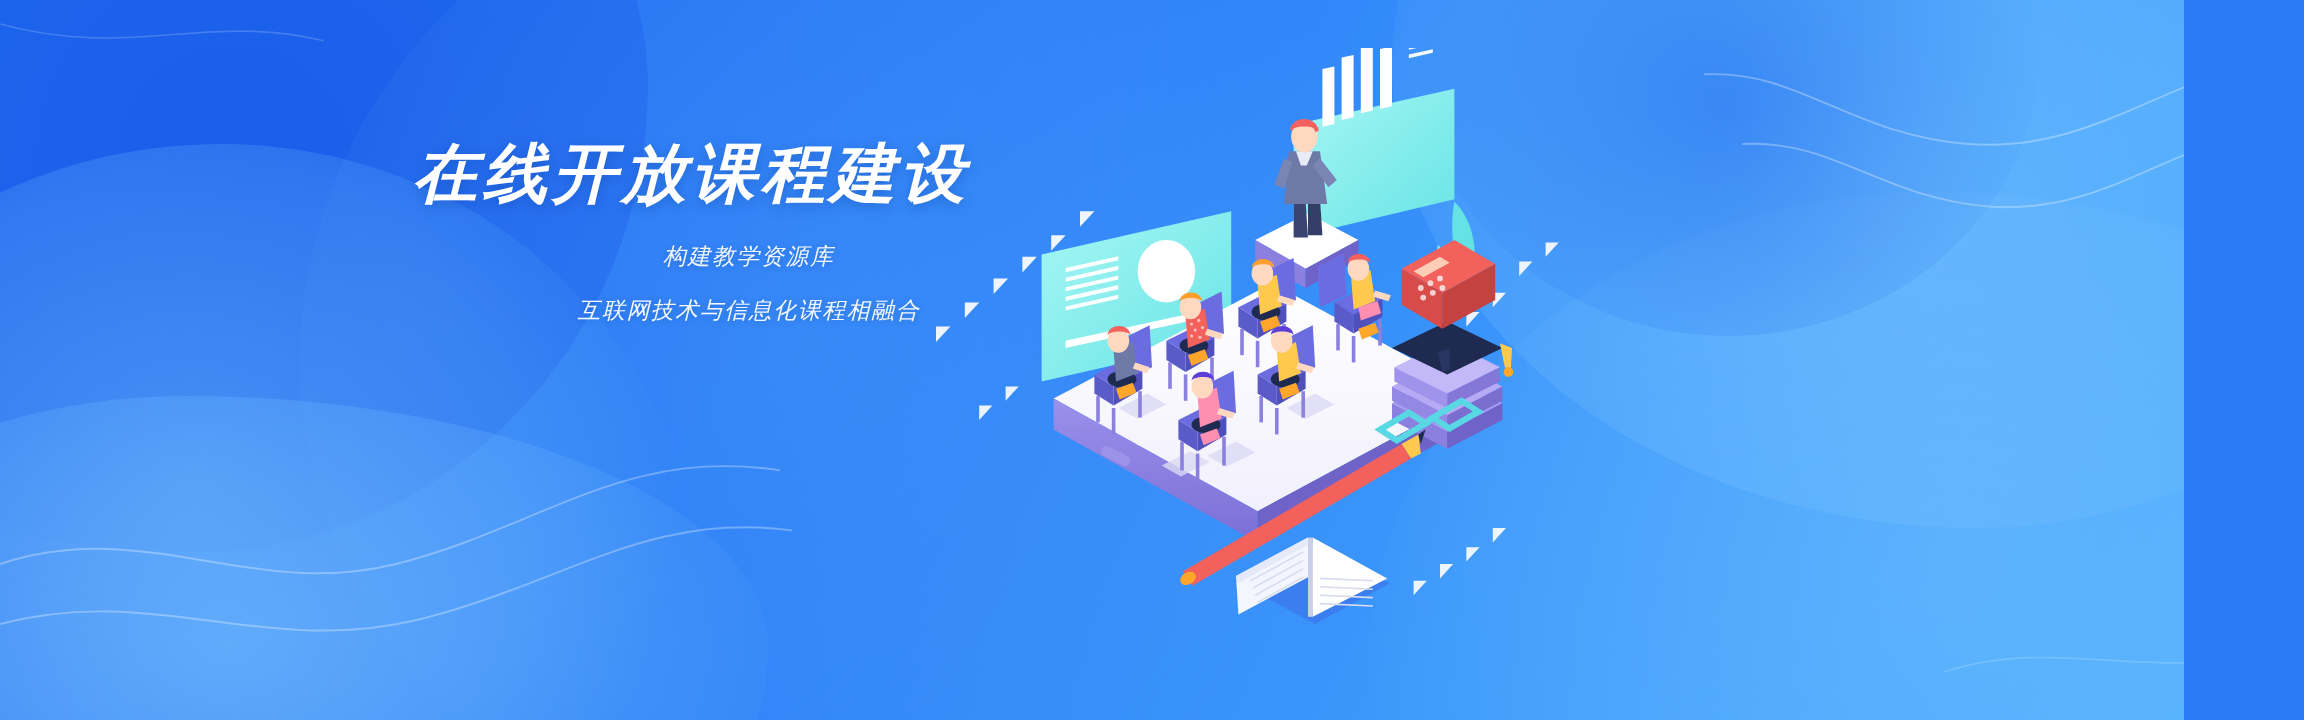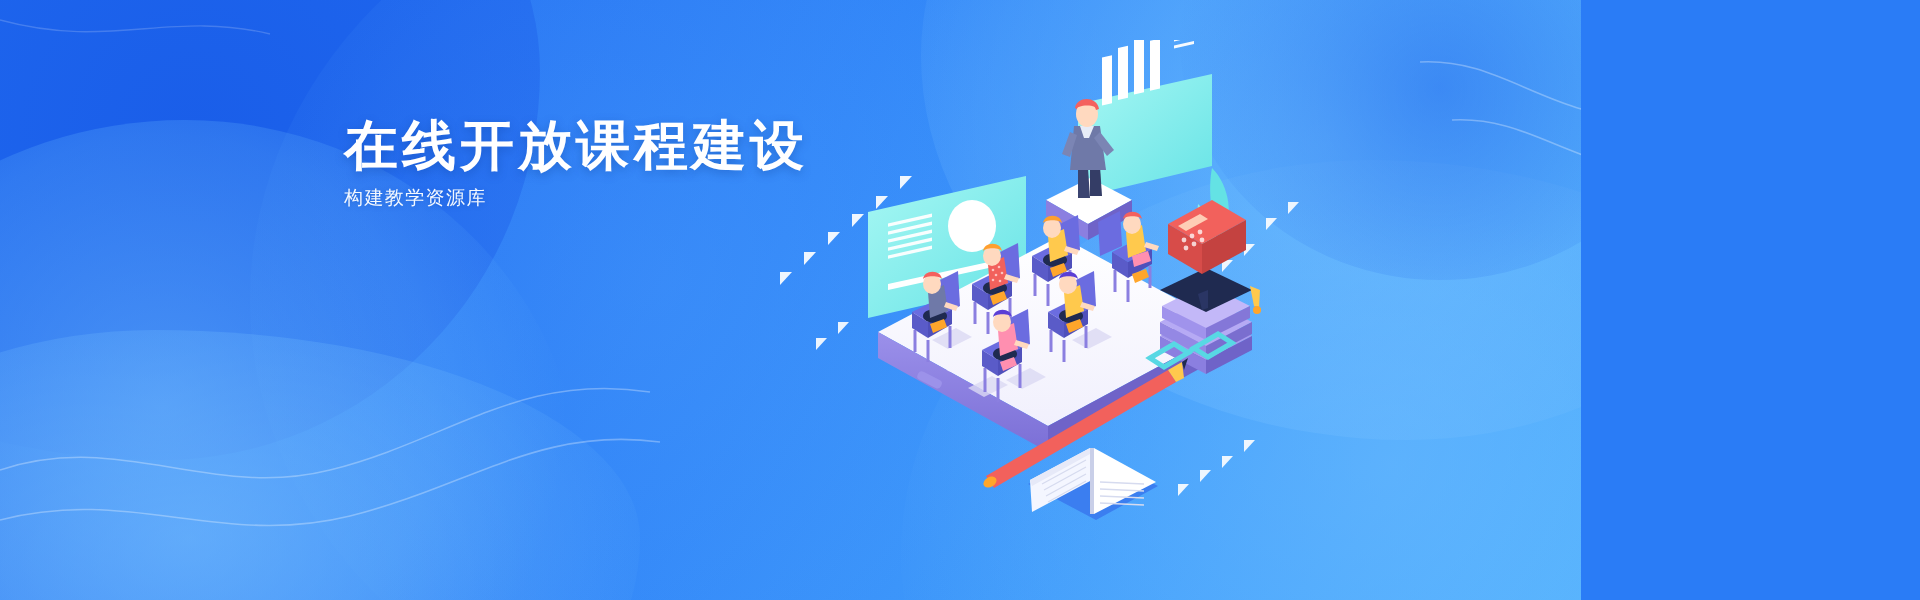--- a/index.html
+++ b/index.html
@@ -2,22 +2,23 @@
 <html><head>
 <meta charset="utf-8">
 <style>
   html,body{margin:0;padding:0;}
   body{
     width:1920px;height:600px;overflow:hidden;
     font-family:"Liberation Sans","DejaVu Sans",sans-serif;
     background:#2a7cf6;
   }
   .banner{
-    position:relative;width:1581px;height:600px;overflow:hidden;
+    position:relative;width:1820px;height:600px;overflow:hidden;
     background:linear-gradient(118deg,#1e63ec 0%,#2470f2 22%,#2f84f8 48%,#3e9bfb 72%,#4fb0fd 100%);
+    font-style:italic;
   }
 
   
   .blob{position:absolute;border-radius:50%;pointer-events:none;}
   .blob-a{ 
     left:-320px;top:-260px;width:860px;height:720px;
     background:radial-gradient(circle at 60% 55%, #1a5ee9 0%, #1e66ee 55%, rgba(30,102,238,0) 72%);
     border-radius:52% 48% 44% 56%/56% 46% 54% 44%;
   }
   .blob-b{ 
@@ -54,21 +55,21 @@
   
   .lines{position:absolute;inset:0;pointer-events:none;}
 
   
   .copy{position:absolute;left:344px;top:118px;width:560px;}
   .headline{
     font-size:54px;font-weight:bold;color:#ffffff;letter-spacing:4px;line-height:1;
     margin:0 0 0 0;white-space:nowrap;
     text-shadow:0 3px 10px rgba(12,60,150,.35);
   }
-  .sub{margin-top:16px;}
+  .sub{margin-top:33px;text-align:center;}
   .sub-line{
     font-size:19px;color:#f4f9ff;letter-spacing:1.4px;line-height:1;
     margin-bottom:26px;white-space:nowrap;
     text-shadow:0 1px 5px rgba(12,60,150,.28);
   }
   .sub-line:last-child{margin-bottom:0;}
 
   
   .art{position:absolute;left:760px;top:40px;width:560px;height:520px;}
   .art svg{display:block;}
@@ -96,20 +97,21 @@
     <g fill="none" stroke="rgba(255,255,255,.18)" stroke-width="1.4">
       <path d="M0,20 C110,50 170,10 270,34"></path>
       <path d="M1620,560 C1710,530 1790,568 1880,544"></path>
     </g>
   </svg>
 
   <div class="copy">
     <h1 class="headline">在线开放课程建设</h1>
     <div class="sub">
       <div class="sub-line">构建教学资源库</div>
+      <div class="sub-line">互联网技术与信息化课程相融合</div>
     </div>
   </div>
 
   <div class="art">
     <svg width="560" height="520" viewBox="0 0 560 520">
       <defs>
         <linearGradient id="gCyan" x1="0" y1="0" x2="1" y2="1">
           <stop offset="0" stop-color="#a6f7f3"></stop>
           <stop offset="1" stop-color="#67e3e6"></stop>
         </linearGradient>

